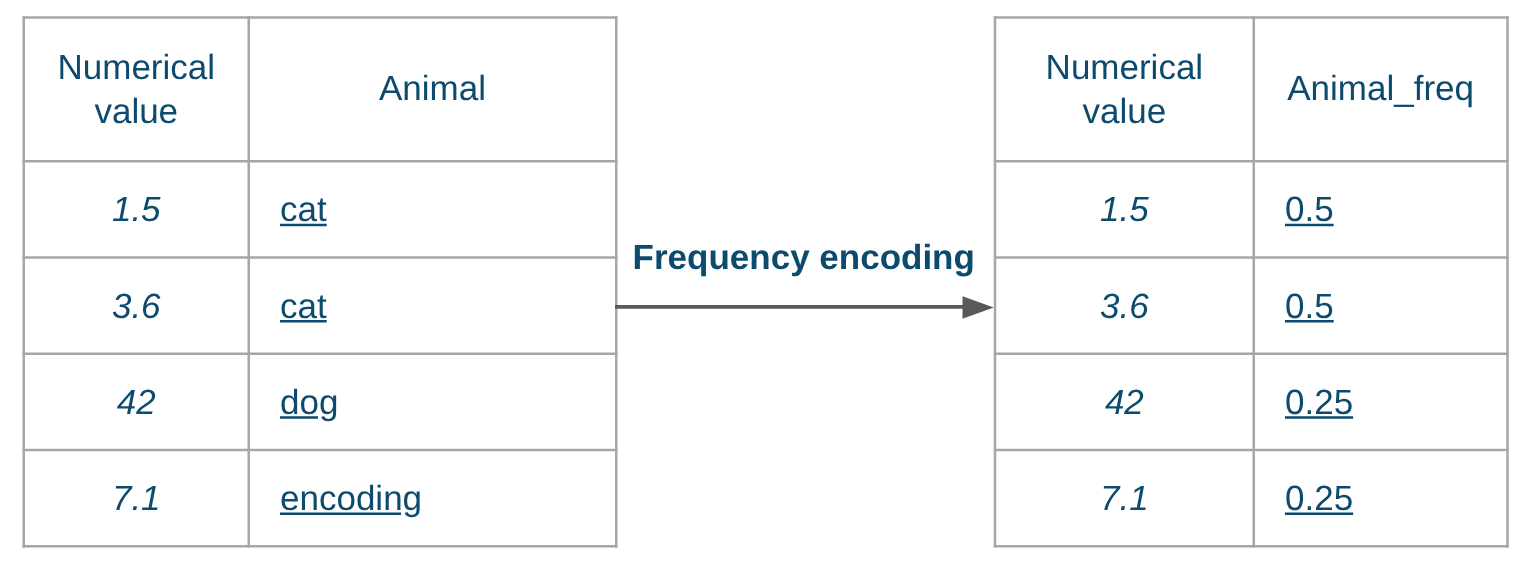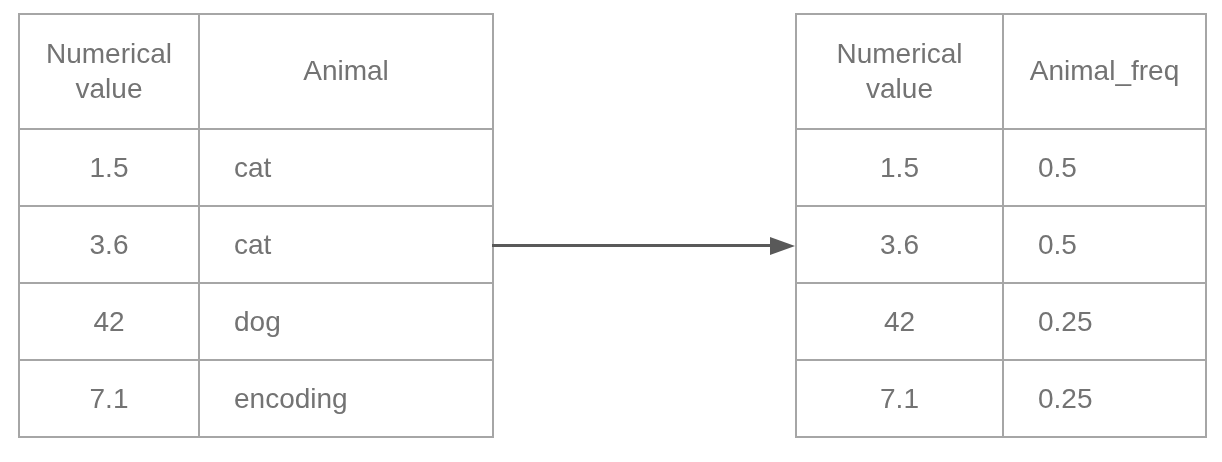--- a/index.html
+++ b/index.html
@@ -3,43 +3,43 @@
 <meta charset="utf-8">
 <style>
   * { box-sizing: border-box; }
   html, body { margin: 0; padding: 0; background: #ffffff; }
   .canvas {
     position: relative;
     width: 1222px;
     height: 462px;
     background: #ffffff;
     font-family: "Liberation Sans", sans-serif;
-    color: #737373;
+    color: #0c4a6e;
     overflow: hidden;
   }
   table.data-table {
     position: absolute;
     border-collapse: collapse;
     table-layout: fixed;
   }
   .data-table th, .data-table td {
     border: 2px solid #a6a6a6;
     font-size: 28px;
     font-weight: normal;
     vertical-align: middle;
     padding: 0;
     overflow: hidden;
   }
   .data-table th {
     text-align: center;
     line-height: 1.22;
     padding: 0 10px;
   }
-  .data-table td.num-cell { text-align: center; }
-  .data-table td.txt-cell { text-align: left; padding-left: 34px; }
+  .data-table td.num-cell { text-align: center; font-style: italic; }
+  .data-table td.txt-cell { text-align: left; padding-left: 24px; text-decoration: underline; }
   #left-table  { left: 18px;  top: 13px; width: 474px; height: 424px; }
   #right-table { left: 795px; top: 13px; width: 410px; height: 424px; }
   #left-table  col.c1 { width: 180px; }
   #left-table  col.c2 { width: 294px; }
   #right-table col.c1 { width: 207px; }
   #right-table col.c2 { width: 203px; }
   tr.header-row { height: 115px; }
   tr.data-row   { height: 77px; }
   .arrow-label {
     position: absolute;
@@ -104,20 +104,21 @@
       <td class="num-cell">42</td>
       <td class="txt-cell">dog</td>
     </tr>
     <tr class="data-row">
       <td class="num-cell">7.1</td>
       <td class="txt-cell">encoding</td>
     </tr>
   </tbody>
     </table>
 
+  <div class="arrow-label">Frequency encoding</div>
 
   <div class="arrow">
     <div class="arrow-line"></div>
     <div class="arrow-head"></div>
   </div>
 
   <table class="data-table" id="right-table">
     <colgroup>
         <col class="c1">
         <col class="c2">

